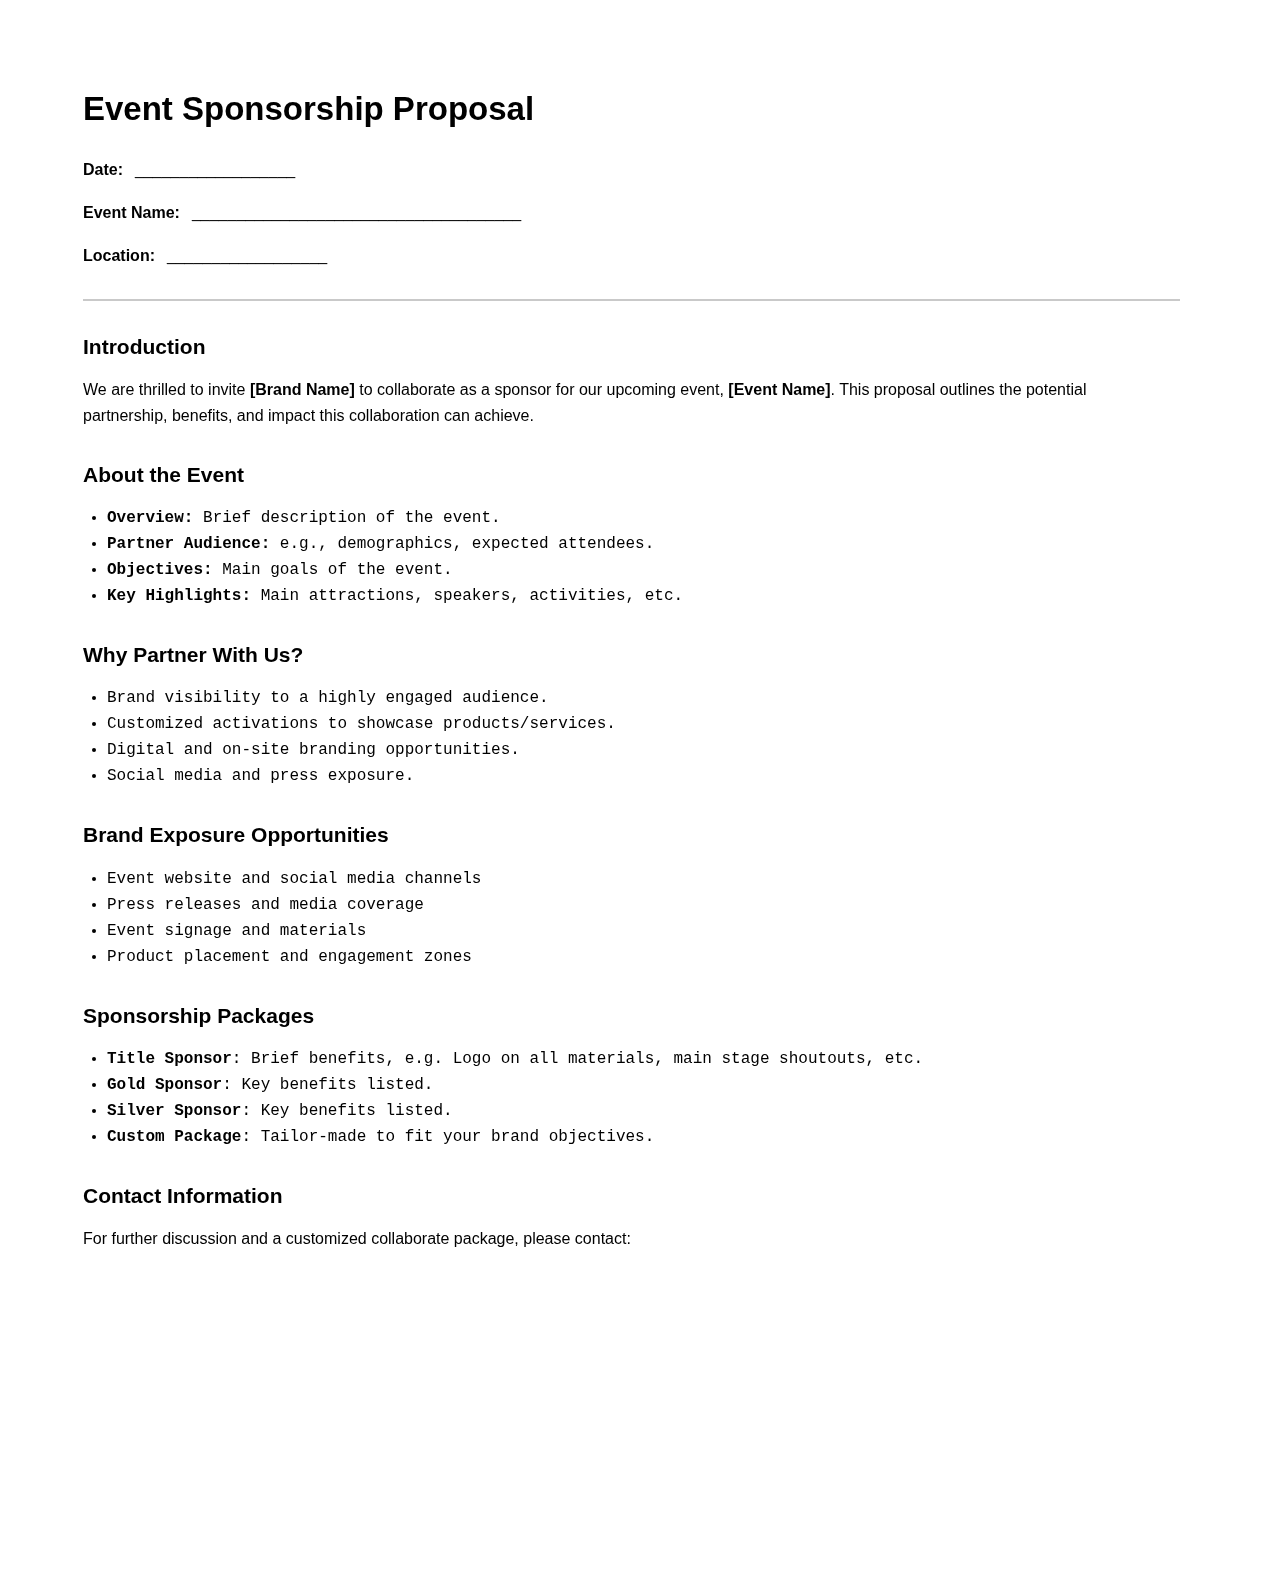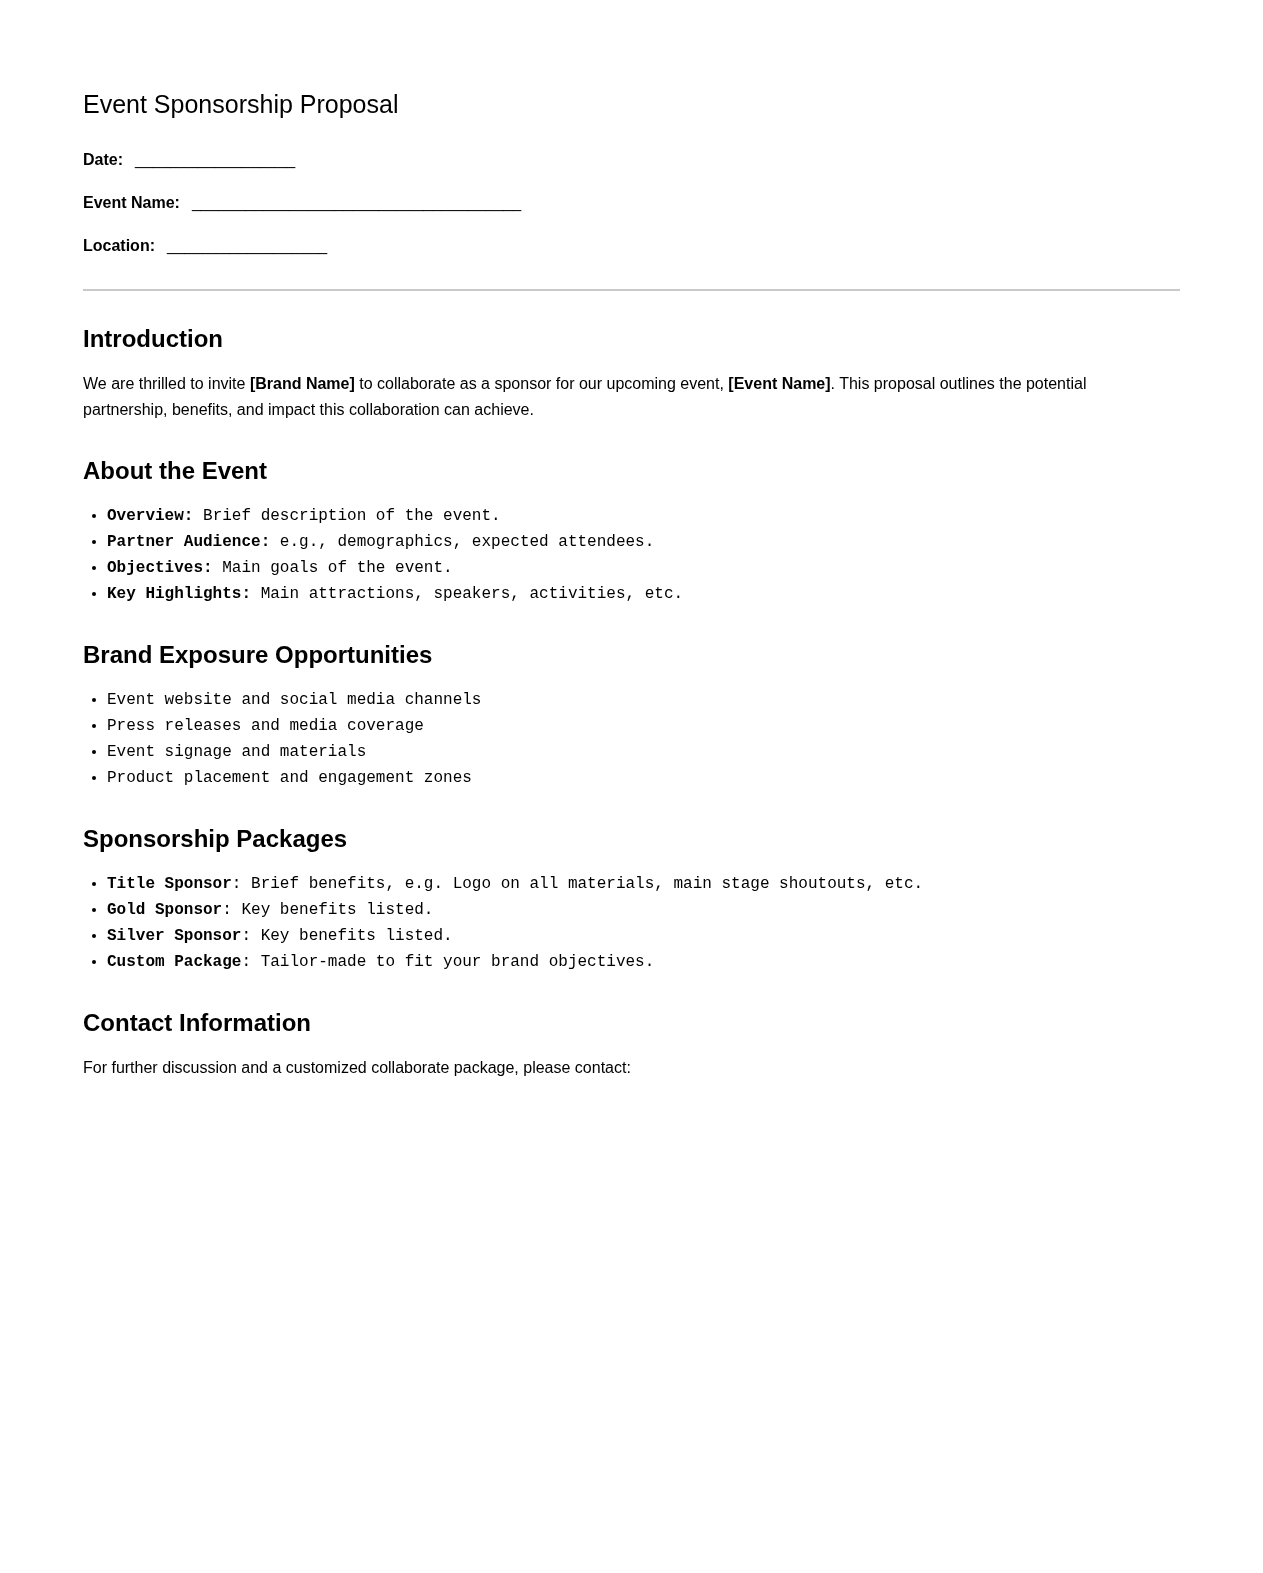--- a/index.html
+++ b/index.html
@@ -10,27 +10,27 @@
     font-family: "Liberation Sans", "DejaVu Sans", sans-serif;
     font-size: 16px;
     line-height: 26px;
     width: 1263px;
     min-height: 1573px;
   }
   .doc {
     padding: 89px 83px 60px 83px;
   }
   h1 {
-    font-size: 25px;
+    font-size: 33px;
     line-height: 1.2;
-    font-weight: 400;
+    font-weight: 700;
     margin: 0 0 28px 0;
   }
   h2 {
-    font-size: 24px;
+    font-size: 21px;
     line-height: 1.25;
     font-weight: 700;
     margin: 33px 0 17px 0;
   }
   p { margin: 0 7px 17px 0; }
   .field { margin: 0 0 17px 0; }
   .field .label { font-weight: 700; }
   .field .blank {
     margin-left: 12px;
     letter-spacing: 0;
@@ -80,20 +80,27 @@
     <h2>About the Event</h2>
     <ul>
       <li><strong>Overview:</strong><span> Brief description of the event.</span></li>
       <li><strong>Partner Audience:</strong><span> e.g., demographics, expected attendees.</span></li>
       <li><strong>Objectives:</strong><span> Main goals of the event.</span></li>
       <li><strong>Key Highlights:</strong><span> Main attractions, speakers, activities, etc.</span></li>
     </ul>
   </section>
 
   <section>
+    <h2>Why Partner With Us?</h2>
+    <ul>
+      <li>Brand visibility to a highly engaged audience.</li>
+      <li>Customized activations to showcase products/services.</li>
+      <li>Digital and on-site branding opportunities.</li>
+      <li>Social media and press exposure.</li>
+    </ul>
   </section>
 
   <section>
     <h2>Brand Exposure Opportunities</h2>
     <ul>
       <li>Event website and social media channels</li>
       <li>Press releases and media coverage</li>
       <li>Event signage and materials</li>
       <li>Product placement and engagement zones</li>
     </ul>

